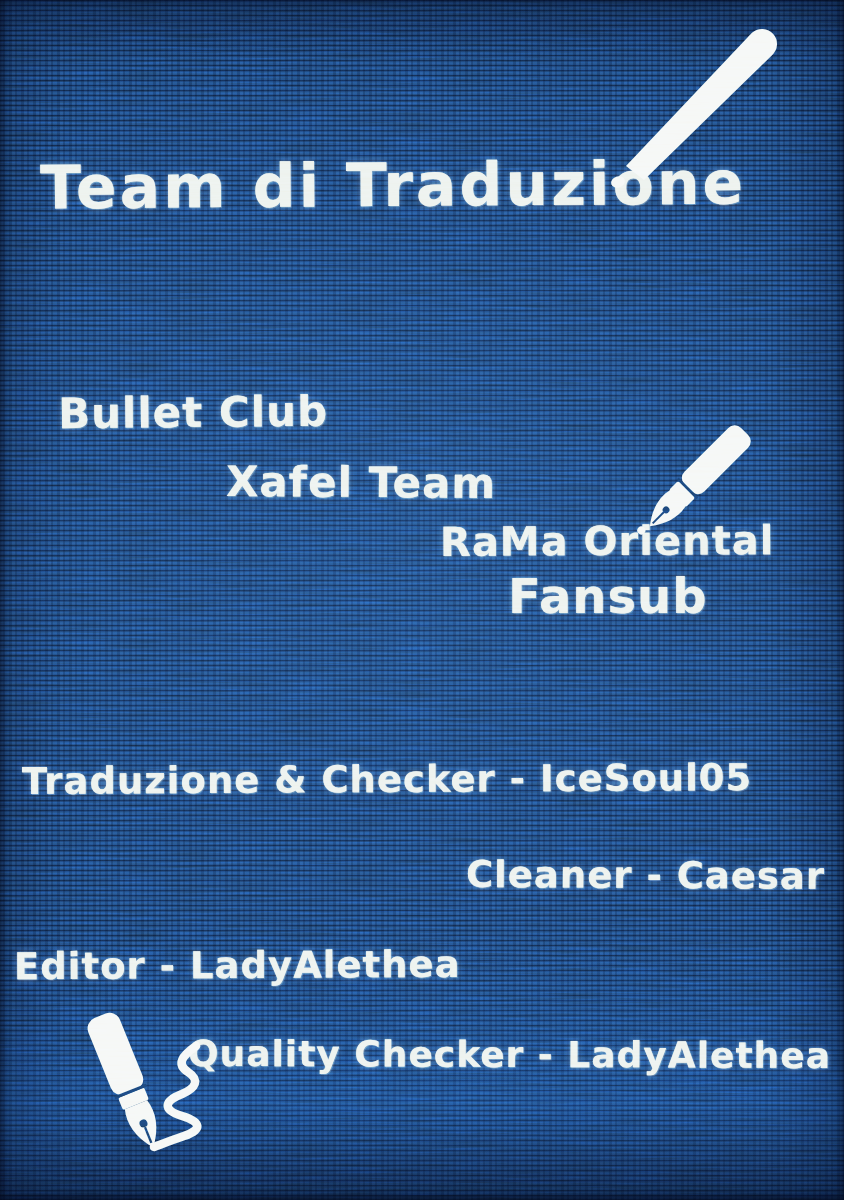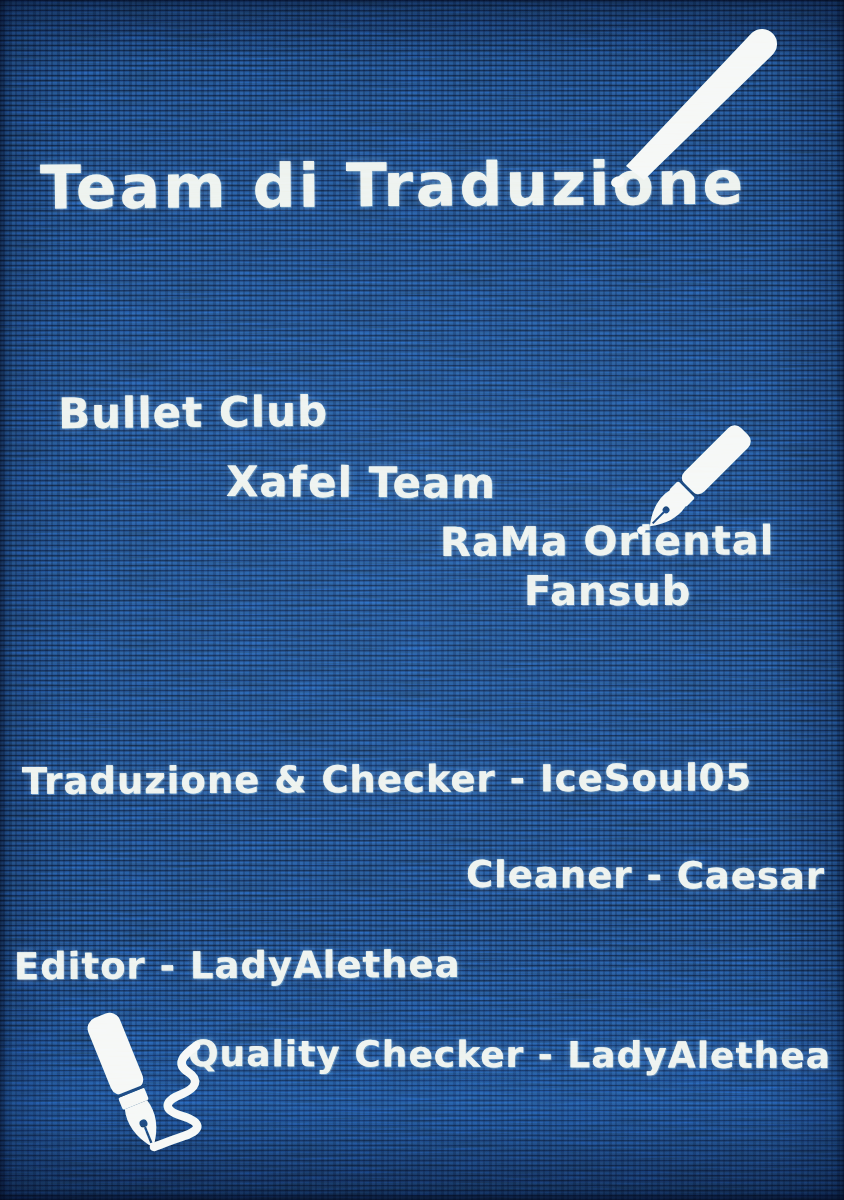--- a/index.html
+++ b/index.html
@@ -47,21 +47,21 @@
     letter-spacing: 1px;
     text-shadow:
       0 0 1px rgba(255,255,255,0.75),
       0 0 7px rgba(215,232,255,0.30),
       1px 1px 0 rgba(210,225,245,0.22);
   }
   .title       { left: 40px;  top: 150px;  font-size: 60px; letter-spacing: 3px; transform: rotate(-0.4deg); }
   .team-1      { left: 58px;  top: 388px;  font-size: 42px; transform: rotate(-0.5deg); }
   .team-2      { left: 226px; top: 458px;  font-size: 42px; transform: rotate(0.4deg); }
   .team-3      { left: 440px; top: 518px;  font-size: 40px; transform: rotate(-0.3deg); }
-  .team-4      { left: 524px; top: 568px;  font-size: 40px; }
+  .team-4      { left: 508px; top: 568px;  font-size: 48px; }
   .credit-1    { left: 22px;  top: 758px;  font-size: 37px; transform: rotate(-0.3deg); }
   .credit-2    { left: 466px; top: 854px;  font-size: 37px; transform: rotate(0.3deg); }
   .credit-3    { left: 14px;  top: 944px;  font-size: 37px; transform: rotate(-0.3deg); }
   .credit-4    { left: 188px; top: 1034px; font-size: 36px; transform: rotate(0.2deg); }
   .pen-svg {
     position: absolute;
     pointer-events: none;
   }
   .pen-top     { left: 596px; top: 8px;    width: 210px; height: 190px; }
   .pen-mid     { left: 636px; top: 412px;  width: 150px; height: 142px; }

